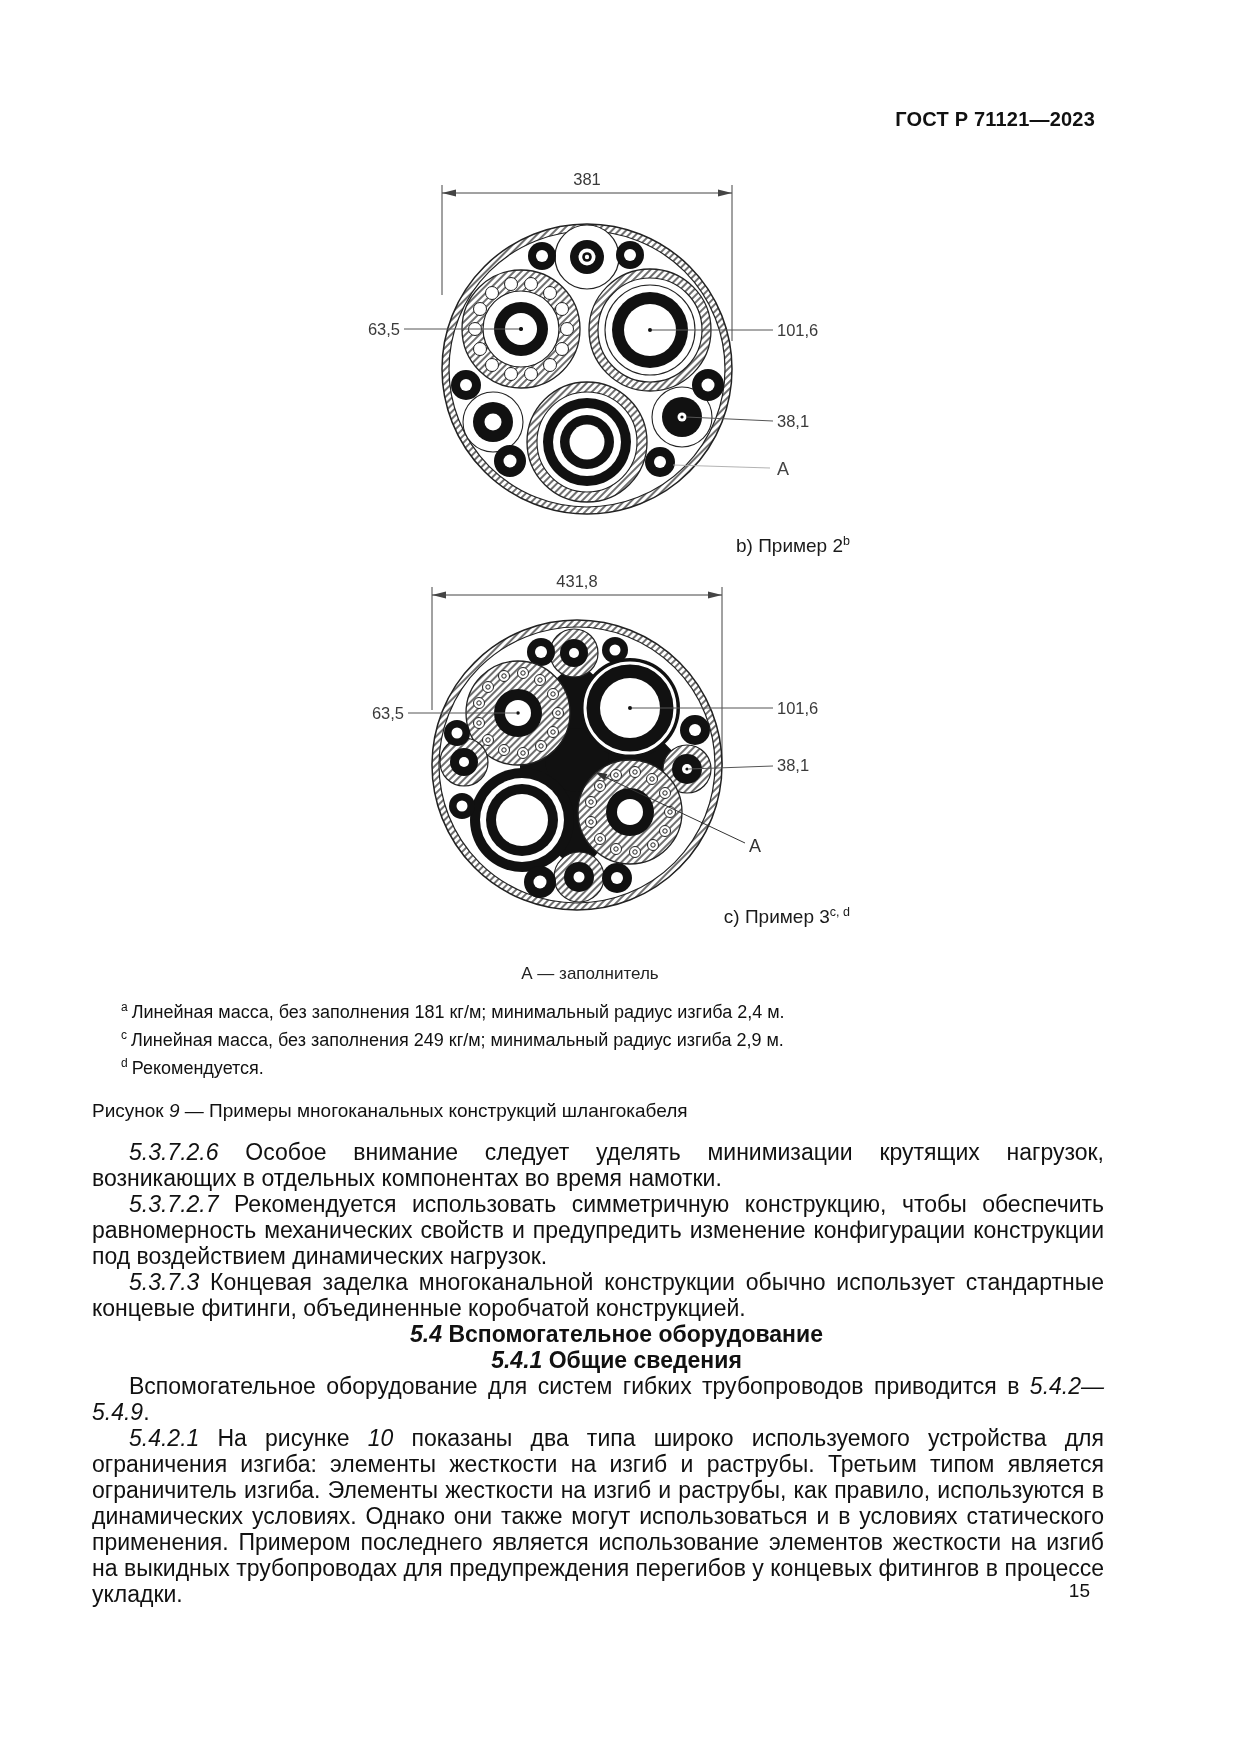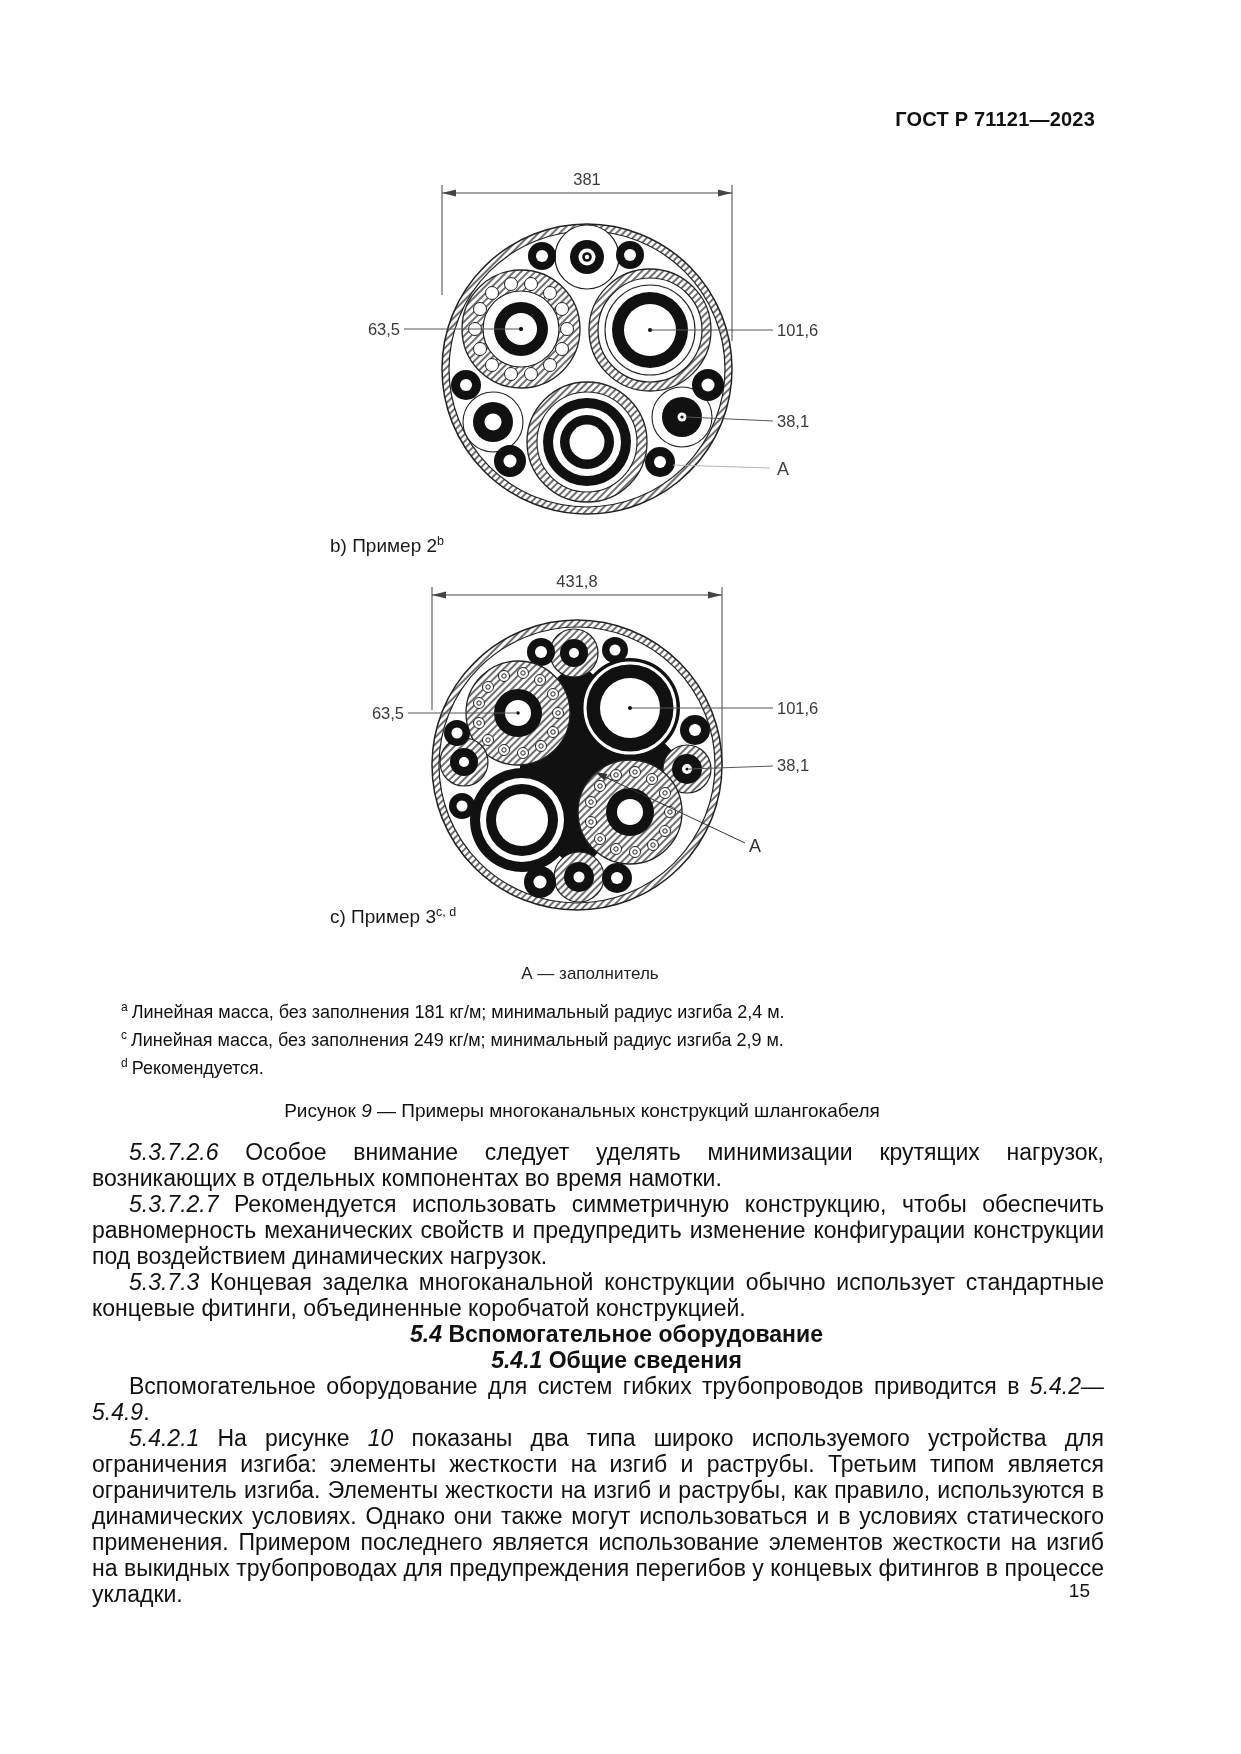--- a/index.html
+++ b/index.html
@@ -2,26 +2,26 @@
 <html><head>
 <meta charset="utf-8">
 <style>
   html,body{margin:0;padding:0;background:#e8e8e8}
   .page{position:relative;width:1241px;height:1754px;margin:0 auto;background:#fff;
         font-family:"Liberation Sans",sans-serif;color:#111;overflow:hidden}
   .doccode{position:absolute;top:108px;right:146px;font-size:20px;font-weight:bold;letter-spacing:.2px}
   .figwrap{position:absolute;left:300px;top:145px}
   .figwrap2{position:absolute;left:300px;top:560px}
   svg text{font-family:"Liberation Sans",sans-serif;font-size:16.5px;fill:#3a3a3a}
-  .figcap{position:absolute;left:330px;width:520px;text-align:left;font-size:19px;color:#1a1a1a}
+  .figcap{position:absolute;left:330px;width:520px;text-align:right;font-size:19px;color:#1a1a1a}
   .figcap sup{font-size:12.5px}
   .legend{position:absolute;left:330px;width:520px;text-align:center;font-size:17px;color:#222}
   .fnotes{position:absolute;left:121px;top:996px;font-size:18px;line-height:23px;color:#111}
   .fnotes sup{font-size:12px;margin-right:4px}
-  .figtitle{position:absolute;left:76px;top:1100px;width:1012px;text-align:center;font-size:19px;color:#111}
+  .figtitle{position:absolute;left:92px;top:1100px;width:1012px;font-size:19px;color:#111}
   .bodytext{position:absolute;left:92px;top:1139px;width:1012px;font-size:23px;line-height:26px;
             text-align:justify;color:#111}
   .bodytext p{margin:0;text-indent:37px}
   .h-sec{margin:6px 0;font-weight:bold;text-indent:37px;text-align:center}
   .h-sub{margin:0;font-weight:bold;text-indent:37px;text-align:center}
   .it{font-style:italic}
   .bi{font-style:italic;font-weight:bold}
   .pagenum{position:absolute;top:1580px;right:151px;font-size:19px;color:#111}
 </style>
 </head>

